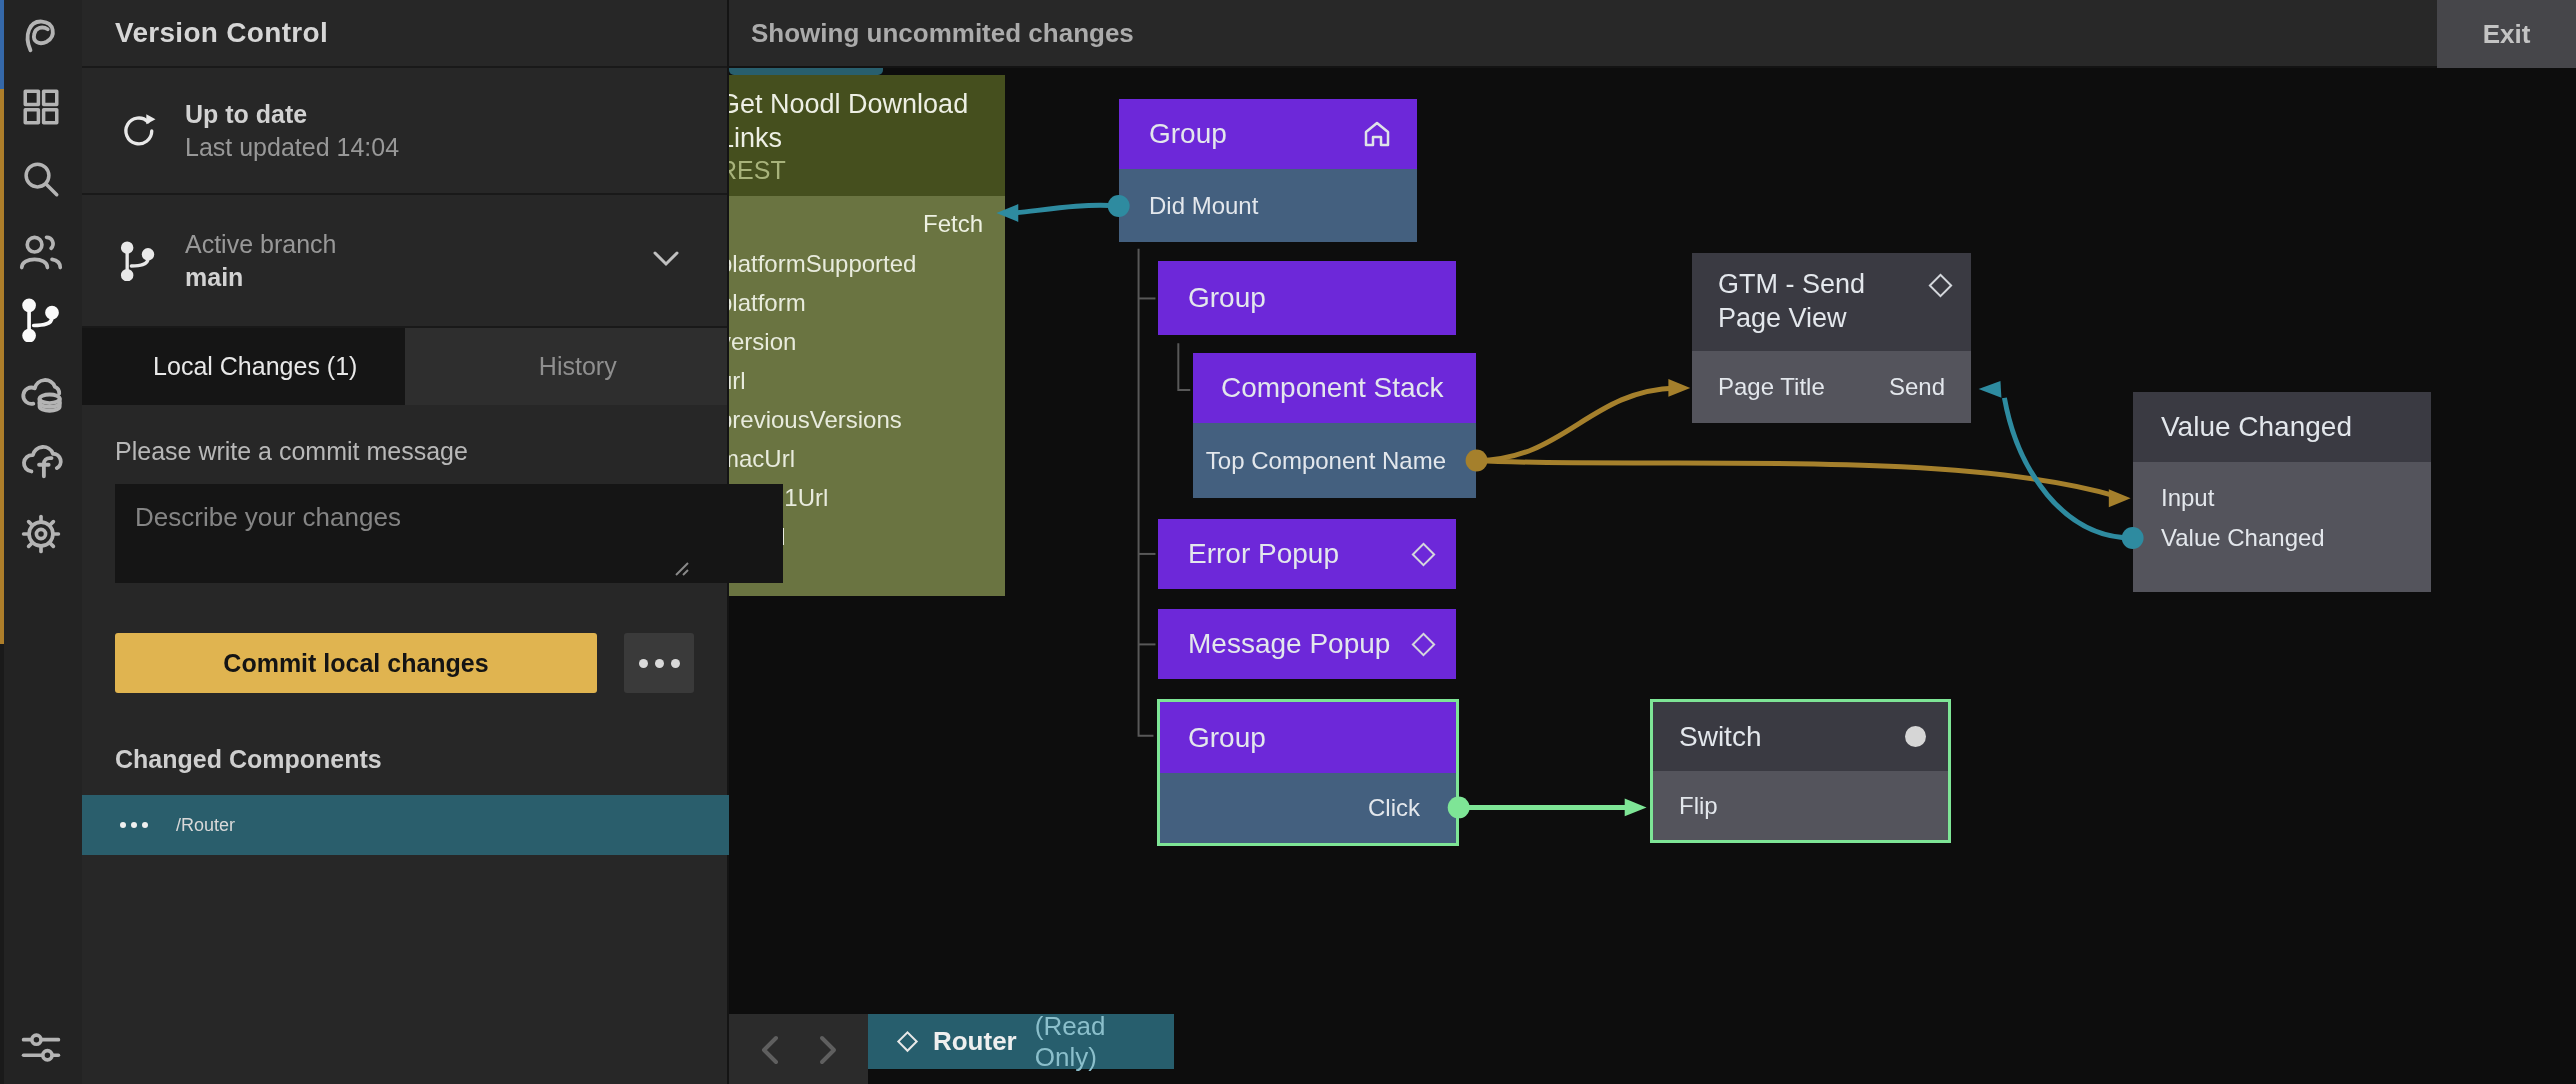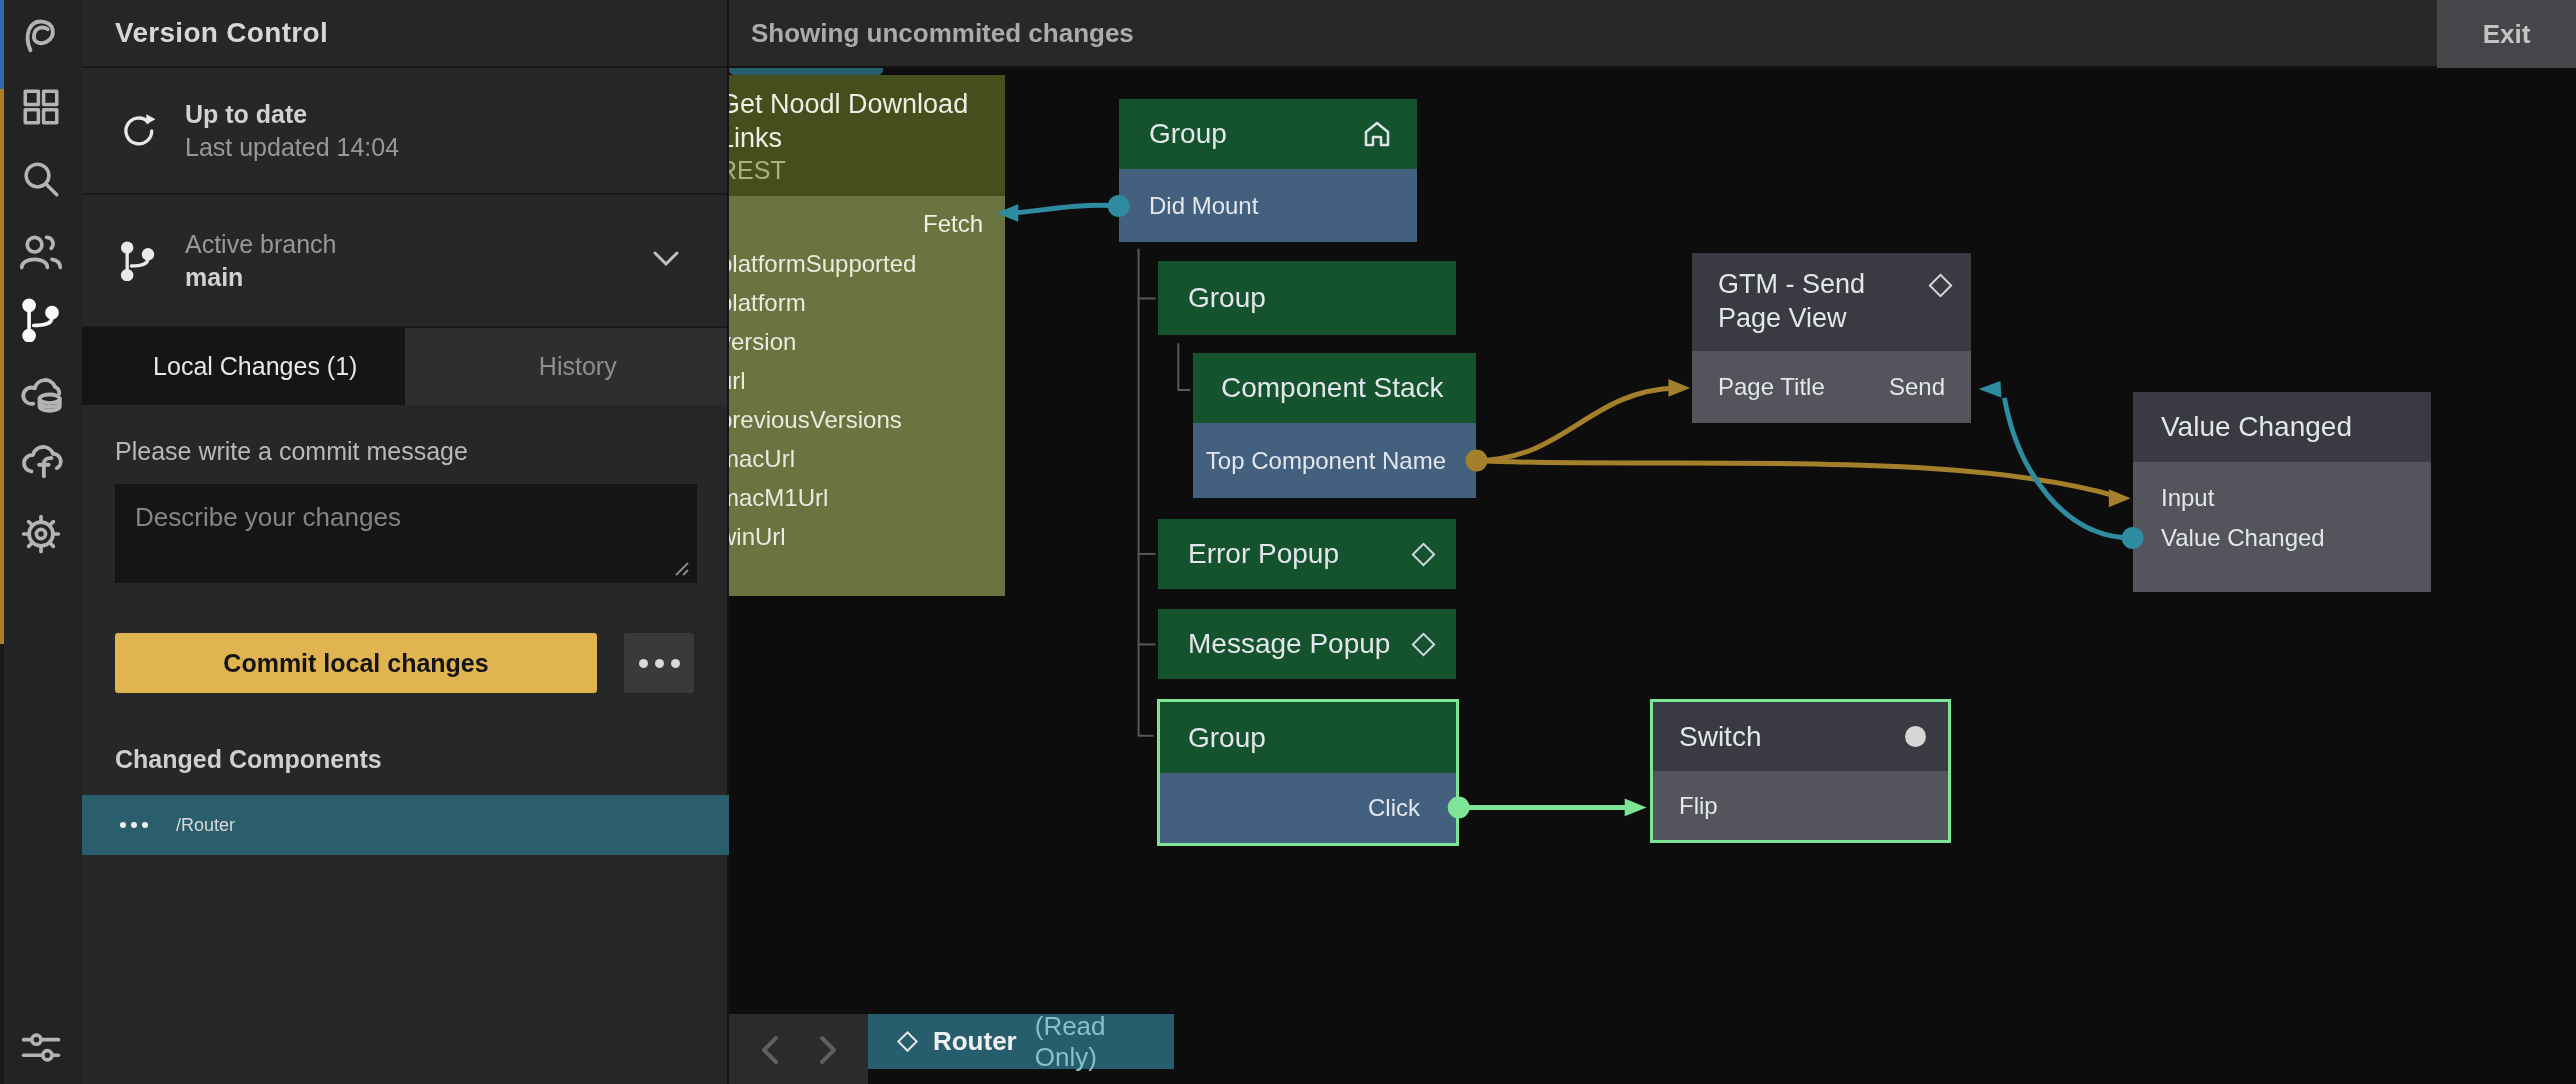--- a/index.html
+++ b/index.html
@@ -35,21 +35,21 @@
   .branch-chevron { position:absolute; right:48px; top:50%; transform:translateY(-50%); }
 
   .tabs { display:flex; height:77px; }
   .tab { flex:1; display:flex; align-items:center; justify-content:center; font-size:25px; cursor:pointer;padding-left:24px; }
   .tab.active { background:#151515; color:#e8e8e8; }
   .tab.inactive { background:#2e2e2e; color:#8f8f8f; }
 
   .panel-body { padding:0 33px; }
   .commit-label { display:block; margin-top:32px; font-size:25px; color:#b8b8b8; }
   .textarea-wrap { position:relative; margin-top:18px; }
-  .commit-input { width:582px; height:99px; background:#151515; border:none; resize:none;
+  .commit-input { width:668px; height:99px; background:#151515; border:none; resize:none;
                   font-family:"Liberation Sans", sans-serif; font-size:26px; color:#cfcfcf; padding:18px 20px; }
   .commit-input::placeholder { color:#858585; }
   .resize-handle { position:absolute; right:4px; bottom:6px; }
   .commit-row { display:flex; margin-top:46px; }
   .commit-btn { width:489px; height:60px; background:#e0b450; border:none; border-radius:3px;
                 font-family:"Liberation Sans", sans-serif; font-size:25px; font-weight:bold; color:#141414; cursor:pointer; }
   .more-btn { width:71px; height:60px; margin-left:27px; background:#3a3a3a; border:none; border-radius:3px;
               display:flex; align-items:center; justify-content:center; gap:7px; cursor:pointer; }
   .more-btn i { width:9px; height:9px; border-radius:50%; background:#d9d9d9; }
   .changed-heading { margin-top:52px; font-size:25px; font-weight:bold; color:#cfcfcf; }
@@ -66,21 +66,21 @@
   .topbar-text { margin-left:22px; font-size:26px; font-weight:bold; color:#ababab; }
   .exit-btn { position:absolute; right:0; top:0; width:139px; height:68px; background:#46464a; border:none;
               font-family:"Liberation Sans", sans-serif; font-size:26px; font-weight:bold; color:#c4c4c4; cursor:pointer; }
 
   svg.layer { position:absolute; left:0; top:0; pointer-events:none; }
   .treelayer { z-index:1; }
   .wirelayer { z-index:5; }
 
   .node { position:absolute; z-index:3; }
   .n-hdr { display:flex; align-items:center; color:#e3e7ec; font-size:28px; }
-  .n-blue .n-hdr { background:#14532d; }
+  .n-blue .n-hdr { background:#6d28d9; }
   .n-blue .n-body { background:#44607f; }
   .n-gray .n-hdr { background:#3a3a42; }
   .n-gray .n-body { background:#54545c; }
   .port { display:flex; align-items:center; color:#e3e7ec; font-size:24px; }
   .diamond { width:17px; height:17px; border:2.5px solid #d4d7dc; transform:rotate(45deg); }
   .sel { border:3px solid #7ee596; }
 
   
   .node-rest { left:-18px; top:75px; width:294px; }
   .node-rest .n-hdr { display:block; background:#454f1e; padding:12px 8px 10px 8px; }

